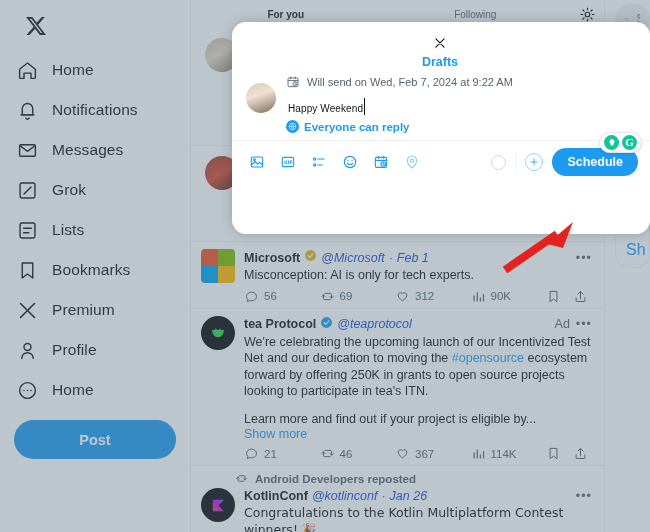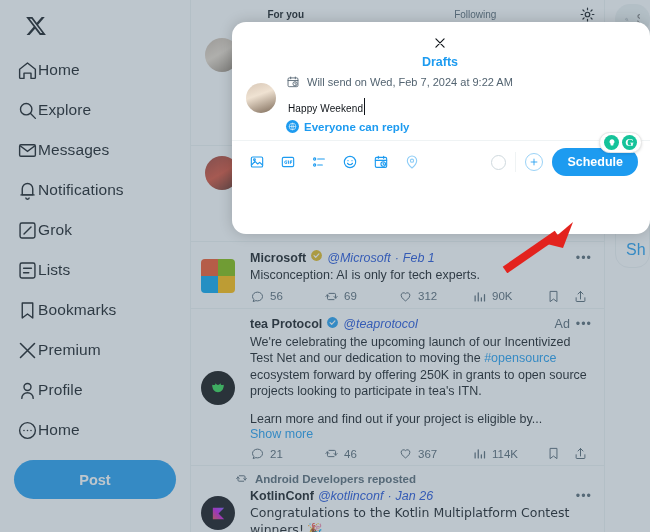--- a/index.html
+++ b/index.html
@@ -13,21 +13,21 @@
   #root { position: relative; width: 650px; height: 532px; overflow: hidden; background:#fff; }
 
   
   .app { position:absolute; inset:0; display:flex; }
 
   
   .sidebar { width: 190px; flex: 0 0 190px; padding: 4px 10px 0 12px; background:#fff; }
   .logo { width: 44px; height: 40px; display:flex; align-items:center; justify-content:center; margin: 2px 0 4px 2px;}
   .logo svg { width: 22px; height: 22px; }
   .nav-item {
-    display:flex; align-items:center; 
+    display:flex; align-items:center; gap:14px;
     height: 40px; padding: 0 10px 0 4px; border-radius: 9999px;
     cursor: pointer; white-space: nowrap;
   }
   .nav-icon { width: 22px; height: 22px; flex:0 0 22px; display:flex; align-items:center; justify-content:center; }
   .nav-icon svg { width: 21px; height: 21px; stroke:#0f1419; fill:none; stroke-width:1.6; }
   .nav-label { font-size: 15.5px; color:#0f1419; letter-spacing:.1px; }
   .post-btn {
     margin: 10px 2px 0 2px; height: 39px; width: 162px;
     background: #1d9bf0; color:#fff; border:none; border-radius:9999px;
     font-size: 14.5px; font-weight: bold; cursor:pointer;
@@ -41,21 +41,21 @@
   .tab.active { color:#0f1419; font-weight:bold; }
   .tab.active::after { content:""; position:absolute; bottom:0; left:50%; transform:translateX(-50%); width:44px; height:3px; background:#1d9bf0; border-radius:3px; }
   .tabs-gear { width:34px; display:flex; align-items:center; justify-content:center; cursor:pointer; }
   .tabs-gear svg { width:17px; height:17px; stroke:#0f1419; fill:none; stroke-width:1.7; }
 
   
   .ghost-row { display:flex; gap:10px; padding:10px 14px; border-bottom:1px solid #eff3f4; }
   .ghost-av { width:34px; height:34px; border-radius:50%; flex:0 0 34px; overflow:hidden; }
 
   
-  .tweet { display:flex; gap:15px; padding: 7px 12px 4px 10px; border-bottom:1px solid #eff3f4;align-items:center; }
+  .tweet { display:flex; gap:9px; padding: 7px 12px 4px 10px; border-bottom:1px solid #eff3f4; }
   .avatar { width:34px; height:34px; border-radius:50%; flex:0 0 34px; overflow:hidden; position:relative;}
   .avatar.sq { border-radius:4px; }
   .tw-body { flex:1; min-width:0; }
   .tw-head { display:flex; align-items:center; gap:4px; font-size:12.5px; line-height:16px; }
   .tw-name { font-weight:bold; color:#0f1419; }
   .tw-handle, .tw-dot, .tw-date { color:#1d4ed8;font-style:italic; }
   .tw-right { margin-left:auto; display:flex; align-items:center; gap:6px; color:#536471; font-size:12.5px; }
   .dots { letter-spacing:1px; cursor:pointer; }
   .tw-text { font-size:12.5px; line-height:16.5px; color:#0f1419; margin-top:1px; white-space:pre-wrap; }
   .link { color:#1d9bf0; }
@@ -157,49 +157,40 @@
 
       <div class="nav-item">
         <span class="nav-icon">
           <svg viewBox="0 0 24 24">
               <path d="M3 10.5 12 3.5l9 7V20a1 1 0 0 1-1 1h-4v-6h-8v6H4a1 1 0 0 1-1-1z" stroke-linejoin="round"></path>
             </svg>
         </span>
         <span class="nav-label">Home</span>
       </div>
 
-      <div class="nav-item">
-        <span class="nav-icon">
-          <svg viewBox="0 0 24 24">
-              <circle cx="10.5" cy="10.5" r="6.5"></circle>
-              <path d="M15.5 15.5 21 21" stroke-linecap="round"></path>
-            </svg>
-        </span>
-        <span class="nav-label">Explore</span>
-      </div>
-
-      <div class="nav-item">
-        <span class="nav-icon">
-          <svg viewBox="0 0 24 24">
-              <rect x="3" y="5.5" width="18" height="13" rx="1.5"></rect>
-              <path d="m3.5 6.5 8.5 6.5 8.5-6.5"></path>
-            </svg>
-        </span>
-        <span class="nav-label">Messages</span>
-      </div>
 
       <div class="nav-item">
         <span class="nav-icon">
           <svg viewBox="0 0 24 24">
               <path d="M6 17V10a6 6 0 0 1 12 0v7z" stroke-linejoin="round"></path>
               <path d="M4.5 17h15" stroke-linecap="round"></path>
               <path d="M10 20a2 2 0 0 0 4 0"></path>
             </svg>
         </span>
         <span class="nav-label">Notifications</span>
+      </div>
+
+      <div class="nav-item">
+        <span class="nav-icon">
+          <svg viewBox="0 0 24 24">
+              <rect x="3" y="5.5" width="18" height="13" rx="1.5"></rect>
+              <path d="m3.5 6.5 8.5 6.5 8.5-6.5"></path>
+            </svg>
+        </span>
+        <span class="nav-label">Messages</span>
       </div>
 
       <div class="nav-item">
         <span class="nav-icon">
           <svg viewBox="0 0 24 24">
               <rect x="3.5" y="3.5" width="17" height="17" rx="2"></rect>
               <path d="M8 16 16 8" stroke-linecap="round"></path>
             </svg>
         </span>
         <span class="nav-label">Grok</span>

